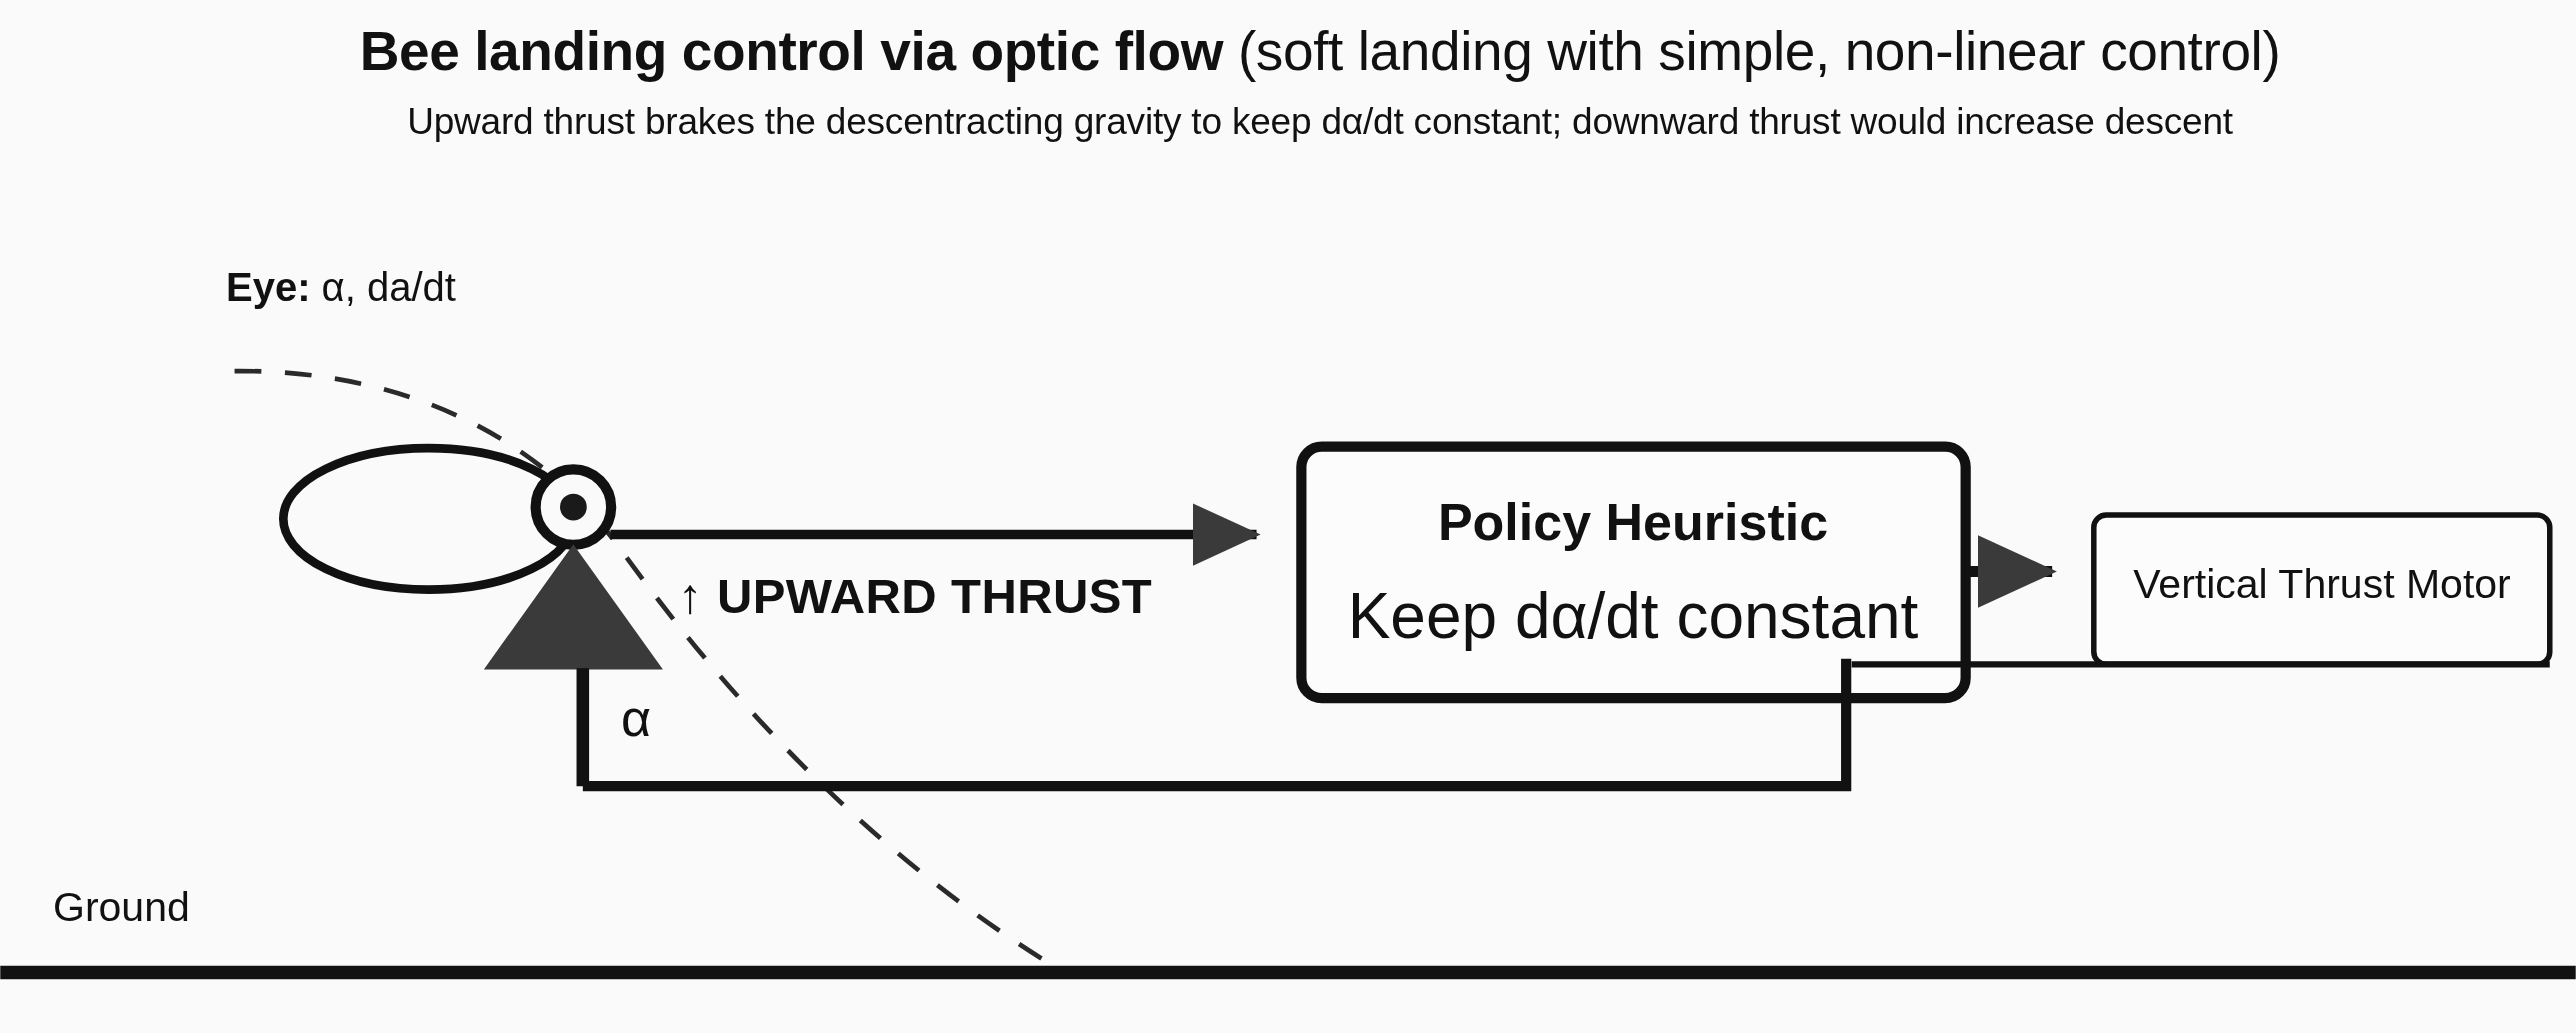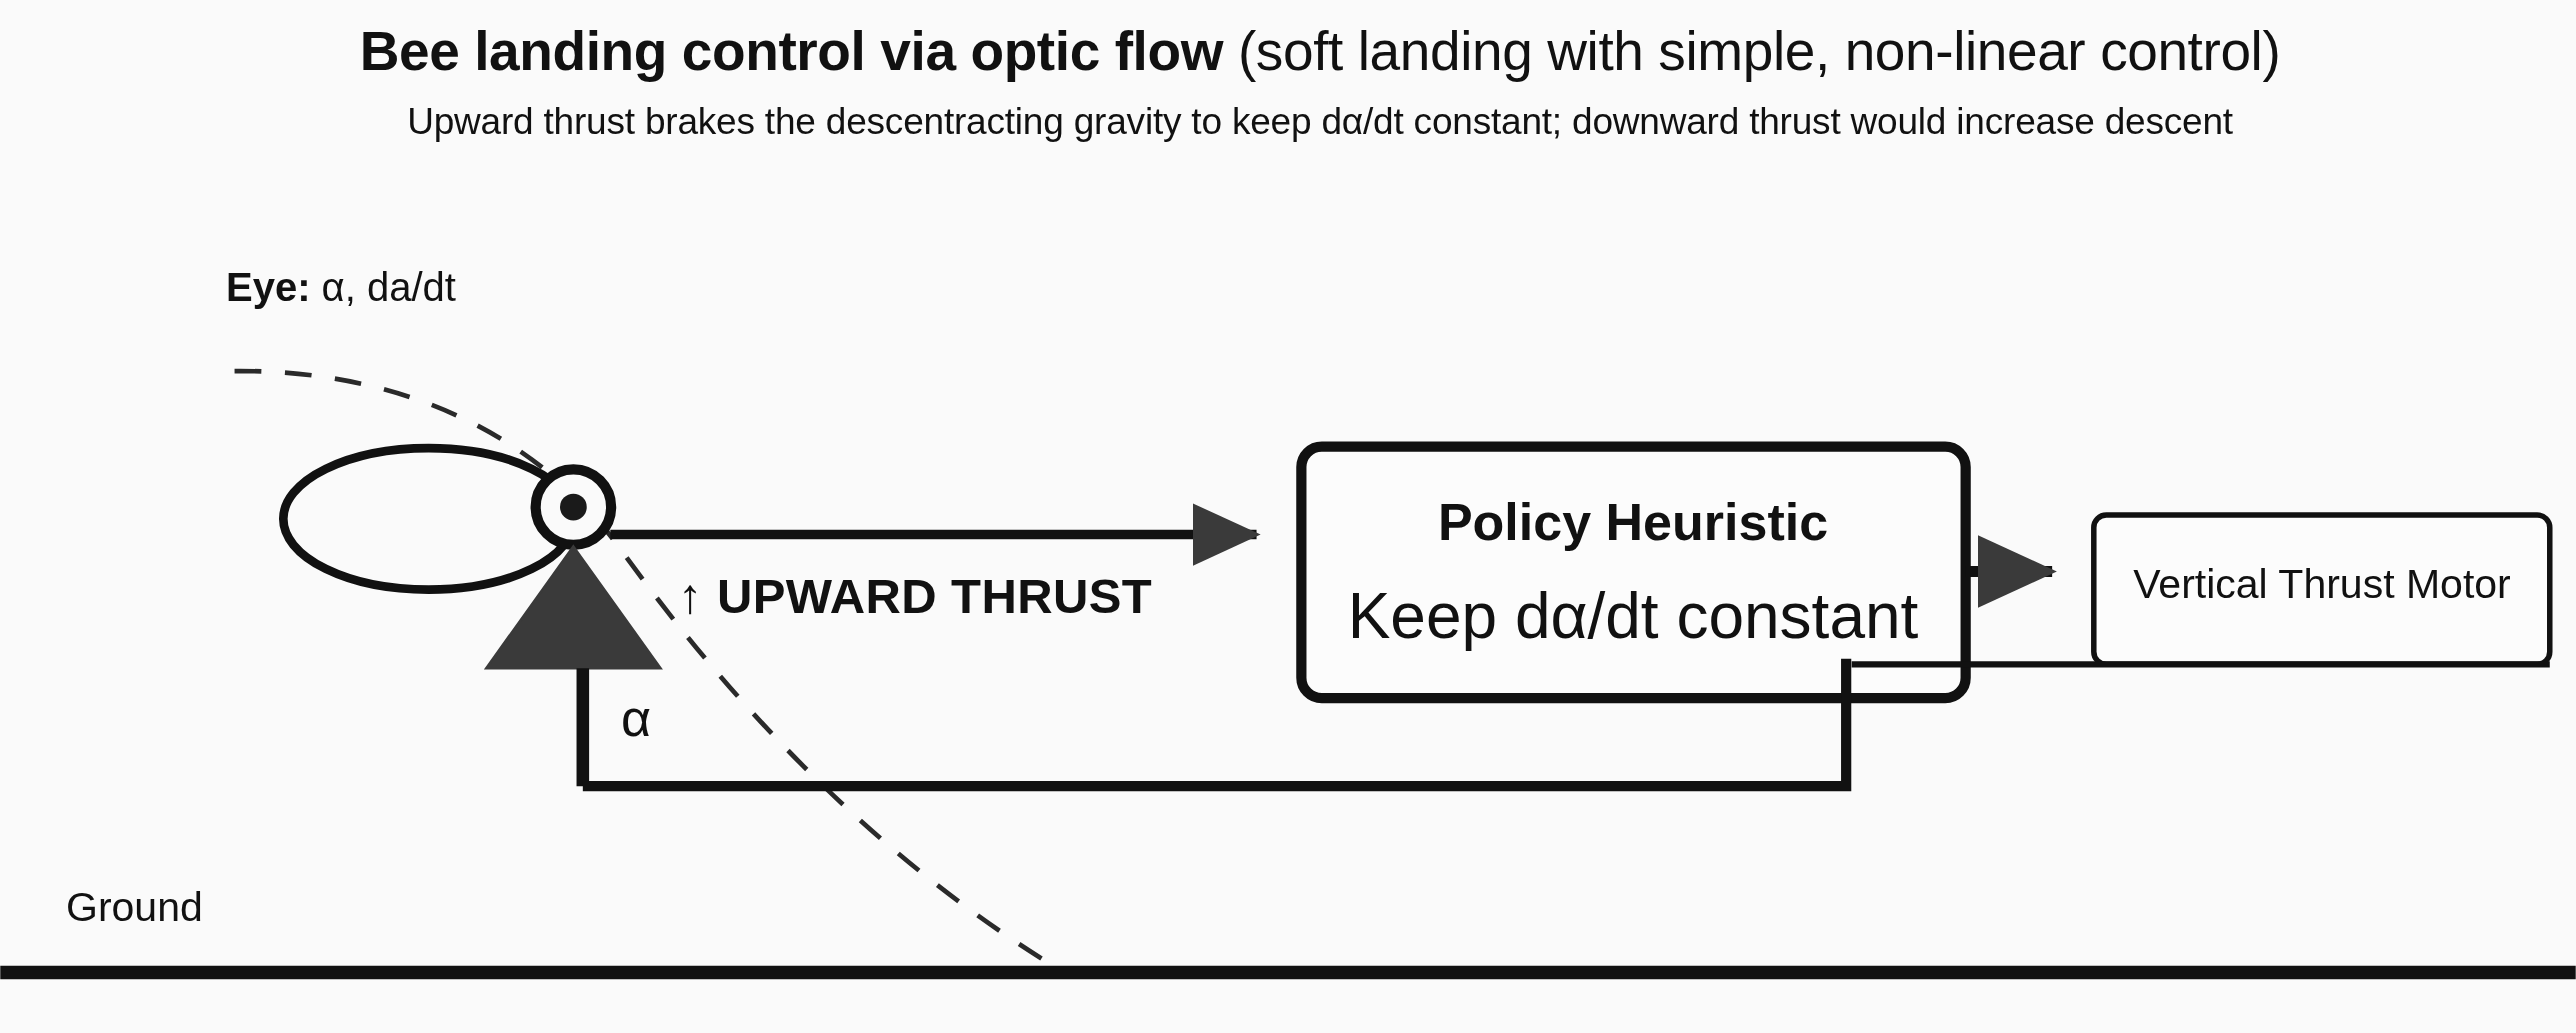--- a/index.html
+++ b/index.html
@@ -78,21 +78,21 @@
     font-weight: 700;
     letter-spacing: 0.4px;
   }
   #alpha-label {
     left: 621px;
     top: 692px;
     font-size: 52px;
     font-weight: 400;
   }
   #ground-label {
-    left: 66px;
+    left: 53px;
     top: 887px;
     font-size: 41px;
     font-weight: 400;
   }
 
   .box-text {
     position: absolute;
     white-space: nowrap;
     text-align: center;
     line-height: 1;

